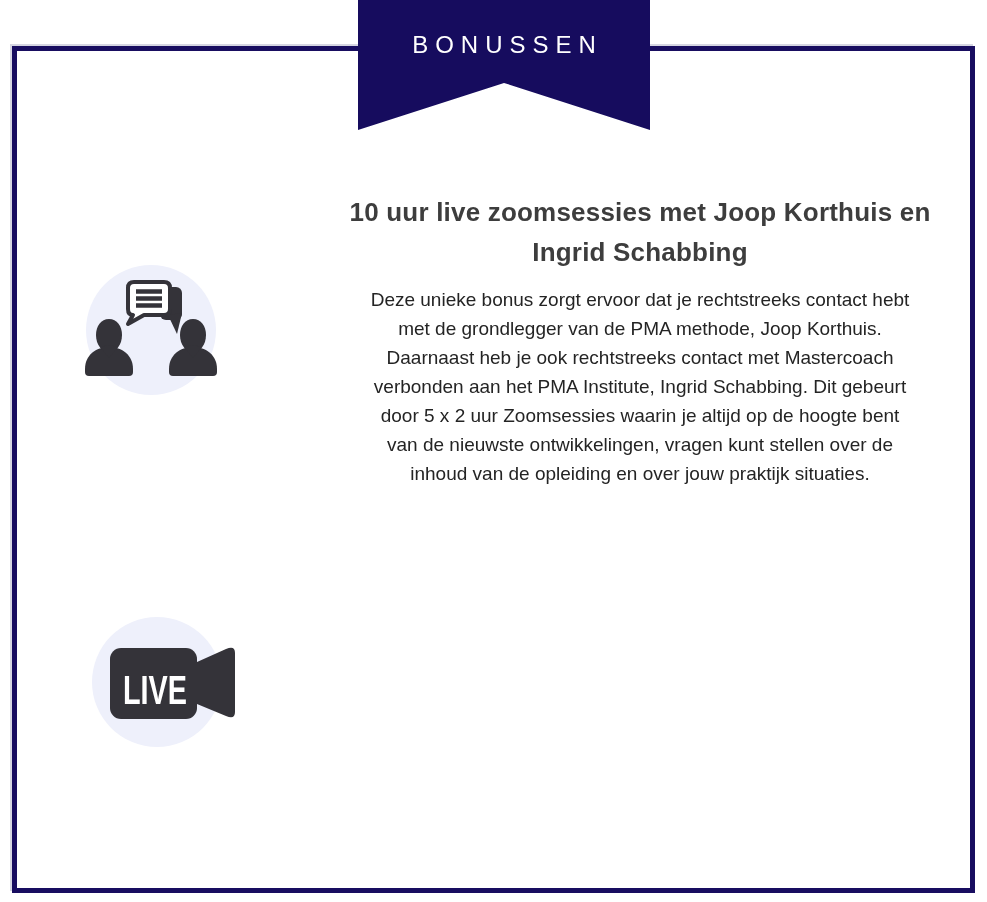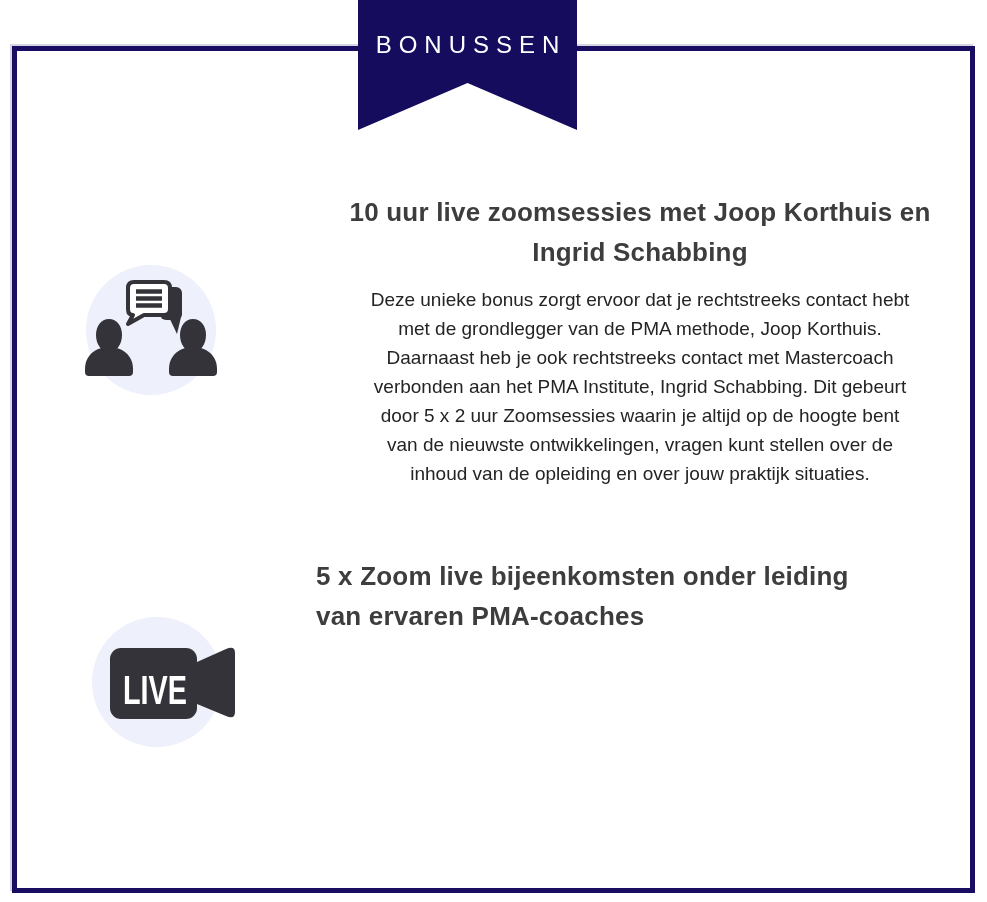--- a/index.html
+++ b/index.html
@@ -8,21 +8,21 @@
     font-family:"Liberation Sans", sans-serif;overflow:hidden;
   }
   
   .frame{
     position:absolute;left:12px;top:46px;right:12px;bottom:9px;
     border:5px solid #180d60;background:transparent;
     box-shadow:-2px -2px 0 #d6d6e2;
   }
   
   .ribbon{
-    position:absolute;left:358px;top:0;width:219px;height:130px;
+    position:absolute;left:358px;top:0;width:292px;height:130px;
     background:#160c5e;
     clip-path:polygon(0 0,100% 0,100% 100%,50% 63.8%,0 100%);
     display:flex;justify-content:center;align-items:flex-start;
     z-index:5;
   }
   .ribbon-label{
     margin-top:32px;color:#ffffff;font-size:24px;font-weight:400;
     letter-spacing:7px;text-indent:7px;line-height:26px;white-space:nowrap;
   }
   
@@ -99,15 +99,13 @@
     <circle cx="75" cy="75" r="65" fill="#eef0fb"></circle>
     <g fill="#343339">
       <rect x="28" y="41" width="87" height="71" rx="11"></rect>
       <path d="M 115,55 L 144,42 Q 153,38 153,46 V 105 Q 153,113 144,109 L 115,97 Z"></path>
     </g>
     <text x="41" y="97" textLength="64" lengthAdjust="spacingAndGlyphs" font-family="Liberation Sans, sans-serif" font-size="40" font-weight="bold" fill="#ffffff">LIVE</text>
   </svg>
 </div>
 
 <section class="sec sec2">
-  <h3>5 x Zoom live bijeenkomsten onder leiding
-van ervaren PMA-coaches</h3>
 </section>
 
 </body></html>

